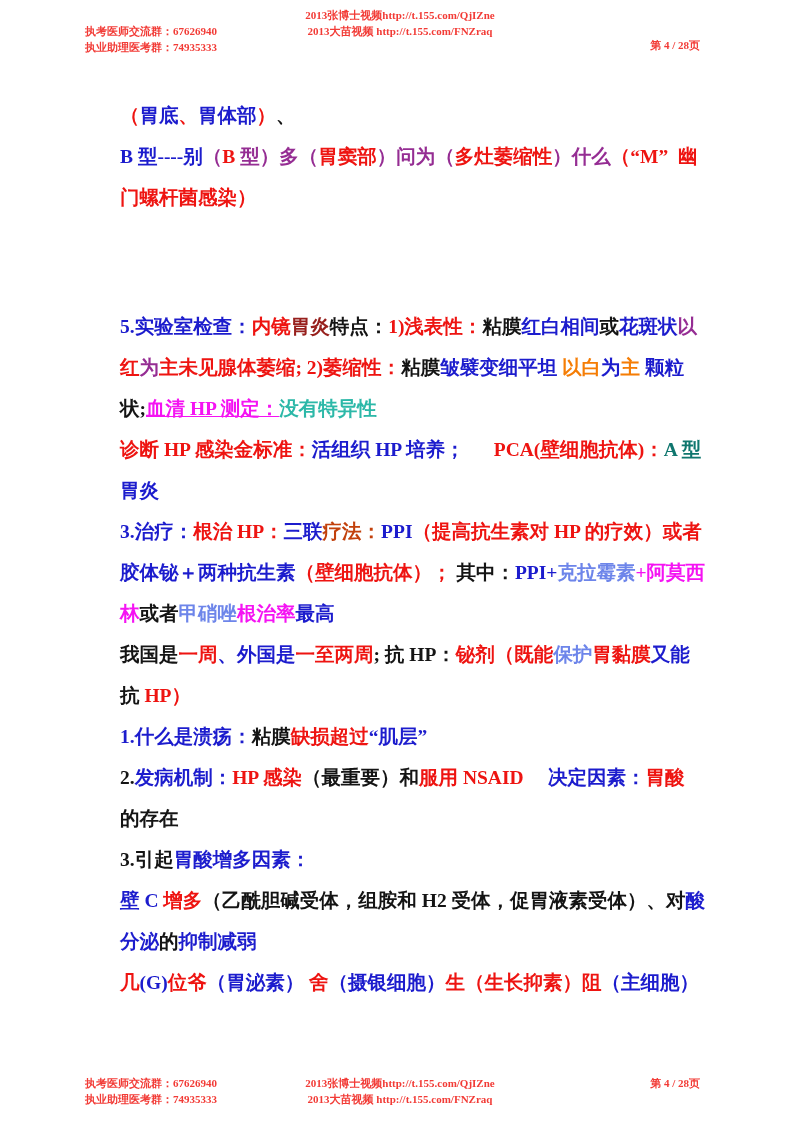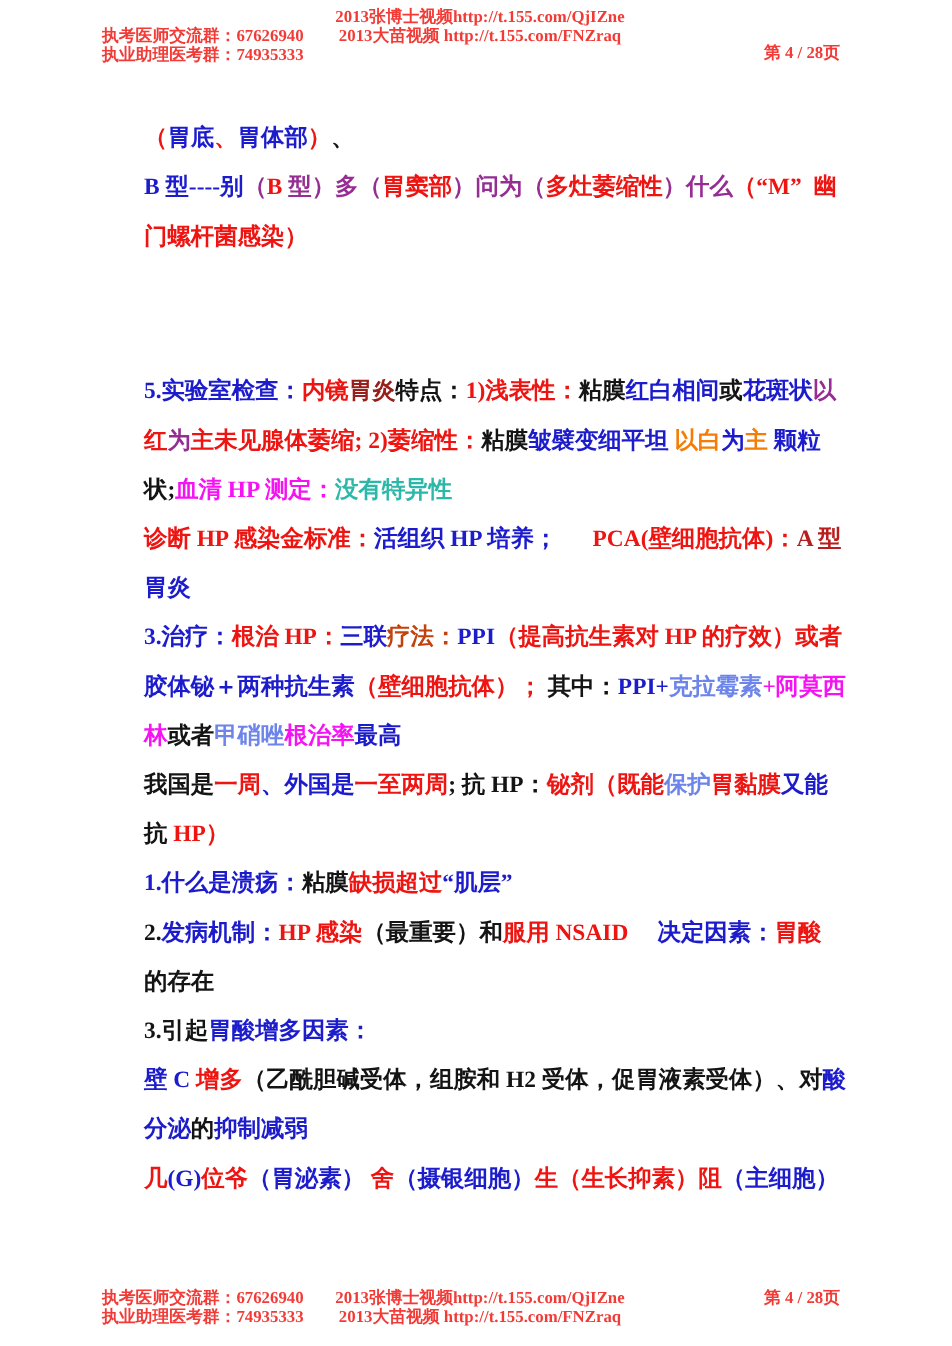--- a/index.html
+++ b/index.html
@@ -8,21 +8,21 @@
     background:#ffffff;
     font-family:"Liberation Serif","DejaVu Serif",serif;
   }
   .page {
     position:relative; width:793px; height:1122px;
     background:#ffffff; overflow:hidden;
   }
   
   .hf div { white-space:pre; }
   .hf, .hf-page {
-    font-weight:bold; font-size:14px; line-height:16px;
+    font-weight:bold; font-size:11px; line-height:16px;
   }
   .hf-left  { position:absolute; left:85px; }
   .hf-center{ position:absolute; left:240px; width:320px; text-align:center; }
   .hf-page  { position:absolute; right:93px; white-space:pre; font-weight:bold; }
   .top-left   { top:23px; }
   .top-center { top:7px; }
   .top-page   { top:37px; }
   .bot-left   { top:1075px; }
   .bot-center { top:1075px; }
   .bot-page   { top:1075px; }
@@ -51,22 +51,22 @@
   </div>
   <div class="hf-page top-page" style="color: rgb(242, 59, 54);">第 4 / 28页</div>
 
   <div class="doc-body">
       <div class="line text"><span style="color: rgb(238, 20, 17);">（</span><span style="color: rgb(28, 28, 205);">胃底</span><span style="color: rgb(238, 20, 17);">、</span><span style="color: rgb(28, 28, 205);">胃体部</span><span style="color: rgb(238, 20, 17);">）</span><span style="color: rgb(20, 20, 20);">、</span></div>
       <div class="line text"><span style="color: rgb(28, 28, 205);">B 型----别</span><span style="color: rgb(149, 45, 147);">（</span><span style="color: rgb(238, 20, 17);">B</span><span style="color: rgb(149, 45, 147);"> 型）多（</span><span style="color: rgb(238, 20, 17);">胃窦部</span><span style="color: rgb(149, 45, 147);">）问为（</span><span style="color: rgb(238, 20, 17);">多灶萎缩性</span><span style="color: rgb(149, 45, 147);">）什么</span><span style="color: rgb(238, 20, 17);">（“M”  幽</span></div>
       <div class="line text"><span style="color: rgb(238, 20, 17);">门螺杆菌感染）</span></div>
       <div class="line spacer"></div>
       <div class="line text"><span style="color: rgb(28, 28, 205);">5.实验室检查：</span><span style="color: rgb(238, 20, 17);">内镜</span><span style="color: rgb(151, 32, 29);">胃炎</span><span style="color: rgb(20, 20, 20);">特点：</span><span style="color: rgb(238, 20, 17);">1)浅表性：</span><span style="color: rgb(20, 20, 20);">粘膜</span><span style="color: rgb(28, 28, 205);">红白相间</span><span style="color: rgb(20, 20, 20);">或</span><span style="color: rgb(28, 28, 205);">花斑状</span><span style="color: rgb(149, 45, 147);">以</span></div>
       <div class="line text"><span style="color: rgb(238, 20, 17);">红</span><span style="color: rgb(149, 45, 147);">为</span><span style="color: rgb(238, 20, 17);">主未见腺体萎缩</span><span style="color: rgb(238, 20, 17);">; 2)萎缩性：</span><span style="color: rgb(20, 20, 20);">粘膜</span><span style="color: rgb(28, 28, 205);">皱襞变细平坦</span><span style="color: rgb(245, 125, 5);"> 以白</span><span style="color: rgb(28, 28, 205);">为</span><span style="color: rgb(245, 125, 5);">主</span><span style="color: rgb(28, 28, 205);"> 颗粒</span></div>
-      <div class="line text"><span style="color: rgb(20, 20, 20);">状;</span><span style="color: rgb(245, 19, 243);">血清 HP 测定：</span><span style="color: rgb(44, 184, 168);">没有特异性</span></div>
-      <div class="line text"><span style="color: rgb(238, 20, 17);">诊断 HP 感染金标准：</span><span style="color: rgb(28, 28, 205);">活组织 HP 培养；</span><span style="color: rgb(20, 20, 20);">      </span><span style="color: rgb(238, 20, 17);">PCA(壁细胞抗体)：</span><span style="color: #b91c1c; margin-top: 37px;">A 型</span></div>
+      <div class="line text"><span style="color: rgb(20, 20, 20);">状;</span><span style="color: rgb(245, 19, 243); text-decoration: underline;">血清 HP 测定：</span><span style="color: rgb(44, 184, 168);">没有特异性</span></div>
+      <div class="line text"><span style="color: rgb(238, 20, 17);">诊断 HP 感染金标准：</span><span style="color: rgb(28, 28, 205);">活组织 HP 培养；</span><span style="color: rgb(20, 20, 20);">      </span><span style="color: rgb(238, 20, 17);">PCA(壁细胞抗体)：</span><span style="color: #0f766e; margin-top: 37px;">A 型</span></div>
       <div class="line text"><span style="color: rgb(28, 28, 205);">胃炎</span></div>
       <div class="line text"><span style="color: rgb(28, 28, 205);">3.治疗：</span><span style="color: rgb(238, 20, 17);">根治 HP：</span><span style="color: rgb(28, 28, 205);">三联</span><span style="color: #c2410c;">疗法：</span><span style="color: rgb(28, 28, 205);">PPI</span><span style="color: rgb(238, 20, 17);">（提高抗生素对 HP 的疗效）或者</span></div>
       <div class="line text"><span style="color: rgb(28, 28, 205);">胶体铋＋两种抗生素</span><span style="color: rgb(238, 20, 17);">（壁细胞抗体）；</span><span style="color: rgb(20, 20, 20);"> 其中：</span><span style="color: rgb(28, 28, 205);">PPI+</span><span style="color: rgb(109, 133, 234);">克拉霉素</span><span style="color: rgb(245, 19, 243);">+阿莫西</span></div>
       <div class="line text"><span style="color: rgb(245, 19, 243);">林</span><span style="color: rgb(20, 20, 20);">或者</span><span style="color: rgb(109, 133, 234);">甲硝唑</span><span style="color: rgb(245, 19, 243);">根治率</span><span style="color: rgb(28, 28, 205);">最高</span></div>
       <div class="line text"><span style="color: rgb(20, 20, 20);">我国是</span><span style="color: rgb(238, 20, 17);">一周</span><span style="color: rgb(28, 28, 205);">、外国是</span><span style="color: rgb(238, 20, 17);">一至两周</span><span style="color: rgb(20, 20, 20);">; 抗 HP：</span><span style="color: rgb(238, 20, 17);">铋剂（既能</span><span style="color: rgb(109, 133, 234);">保护</span><span style="color: rgb(238, 20, 17);">胃黏膜</span><span style="color: rgb(28, 28, 205);">又能</span></div>
       <div class="line text"><span style="color: rgb(20, 20, 20);">抗 </span><span style="color: rgb(238, 20, 17);">HP）</span></div>
       <div class="line text"><span style="color: rgb(28, 28, 205);">1.什么是溃疡：</span><span style="color: rgb(20, 20, 20);">粘膜</span><span style="color: rgb(238, 20, 17);">缺损超过</span><span style="color: rgb(28, 28, 205);">“肌层”</span></div>
       <div class="line text"><span style="color: rgb(20, 20, 20);">2.</span><span style="color: rgb(28, 28, 205);">发病机制：</span><span style="color: rgb(238, 20, 17);">HP 感染</span><span style="color: rgb(20, 20, 20);">（最重要）和</span><span style="color: rgb(238, 20, 17);">服用 NSAID</span><span style="color: rgb(20, 20, 20);">     </span><span style="color: rgb(28, 28, 205);">决定因素：</span><span style="color: rgb(238, 20, 17);">胃酸</span></div>
       <div class="line text"><span style="color: rgb(20, 20, 20);">的存在</span></div>
       <div class="line text"><span style="color: rgb(20, 20, 20);">3.引起</span><span style="color: rgb(28, 28, 205);">胃酸增多因素：</span></div>

